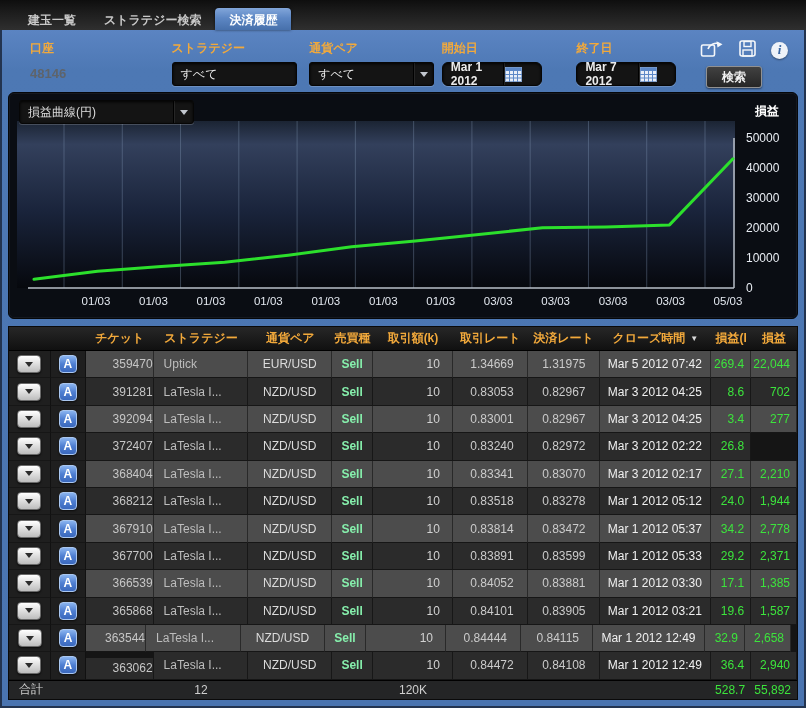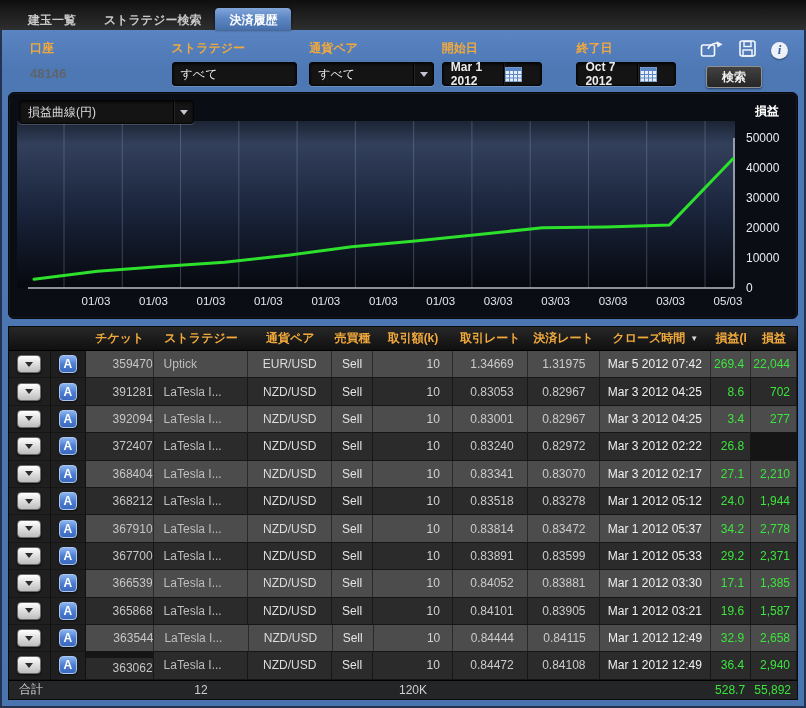--- a/index.html
+++ b/index.html
@@ -20,21 +20,21 @@
   .filters{display:flex;padding:8px 10px 0 30px;height:62px;justify-content:space-between;}
   .fgroup{display:flex;flex-direction:column;}
   .g1{width:142px}.g2{width:138px}.g3{width:133px}.g4{width:135px}.g5{width:124px}
   .flabel{font-size:12px;font-weight:bold;color:#f2a93b;height:14px;margin:2px 0 8px;}
   .fvalue-plain{font-size:13px;color:#5e646b;font-weight:bold;padding-top:4px;}
   .ctl{height:24px;background:#141414;border:1px solid #060606;border-radius:3px;
        box-shadow:inset 0 1px 3px rgba(0,0,0,.9),0 1px 0 rgba(255,255,255,.18);
        display:flex;align-items:center;color:#ececec;font-size:12px;padding-left:8px;}
   .ctl-input{width:125px;}
   .ctl-select{width:125px;justify-content:space-between;padding-right:0;}
-  .ctl-date{width:100px;justify-content:space-between;padding-right:17px;font-weight:bold;}
+  .ctl-date{width:100px;justify-content:space-between;padding-right:17px;font-weight:bold;border-radius:6px;}
   .arrow-zone{width:20px;align-self:stretch;display:flex;align-items:center;justify-content:center;border-left:1px solid #000;box-shadow:inset 1px 0 0 rgba(255,255,255,.08);}
   .tri-down{width:0;height:0;border-left:4px solid transparent;border-right:4px solid transparent;border-top:5px solid #c2c7cf;}
   .cal-zone{width:24px;align-self:stretch;display:flex;align-items:center;justify-content:center;border-left:1px solid #000;box-shadow:inset 1px 0 0 rgba(255,255,255,.08);}
   .right-cluster{margin-left:auto;display:flex;flex-direction:column;align-items:flex-end;padding-right:6px;}
   .icon-row{display:flex;gap:15px;align-items:center;height:20px;margin:2px 2px 6px 0;}
   .info-icon{width:17px;height:17px;border-radius:50%;background:#eef2f8;color:#3a66a2;
              font-family:"Liberation Serif","DejaVu Serif",serif;font-style:italic;font-weight:bold;
              font-size:13px;display:flex;align-items:center;justify-content:center;box-shadow:0 1px 2px rgba(0,0,0,.4);}
   .search-btn{width:56px;height:22px;margin-right:28px;background:linear-gradient(180deg,#414141,#262626);
               border:1px solid #919191;border-radius:3px;color:#f2f2f2;font-size:12px;font-weight:bold;
@@ -56,21 +56,21 @@
   .row-dark  .data-cell{background:#2b2b2b;}
   .btn-cell{background:#1f1f1f;justify-content:center;}
   .expander-btn{width:24px;height:18px;border-radius:4px;background:linear-gradient(180deg,#ffffff,#bdbdbd);
                 border:1px solid #6a6a6a;display:flex;align-items:center;justify-content:center;box-shadow:0 1px 2px rgba(0,0,0,.7);}
   .expander-tri{width:0;height:0;border-left:4px solid transparent;border-right:4px solid transparent;border-top:5px solid #2c2c2c;}
   .a-badge{width:18px;height:18px;border-radius:4px;background:linear-gradient(180deg,#8ab4f0 0%,#4f7fd2 50%,#3a68bd 100%);
            border:1px solid #aac7f0;color:#fff;font-size:12px;font-weight:bold;display:flex;align-items:center;justify-content:center;box-shadow:0 1px 2px rgba(0,0,0,.6);}
   .c-ticket{color:#c6c6c6;justify-content:flex-end;padding-right:0;}
   .c-strategy{color:#bdbdbd;padding-left:10px;}
   .c-pair{color:#dcdcdc;justify-content:center;}
-  .c-side{color:#e5e5e5;justify-content:center;}
+  .c-side{color:#86efac;justify-content:center;font-weight:bold;}
   .c-amount{color:#d2d2d2;justify-content:flex-end;padding-right:12px;}
   .c-open,.c-close{color:#cbcbcb;justify-content:flex-end;padding-right:13px;}
   .c-time{color:#f0f0f0;justify-content:center;}
   .c-pips,.c-pl{color:#3ce43c;justify-content:flex-end;padding-right:6px;}
   .tfoot{display:flex;height:19px;background:#242526;border-top:1px solid #000;align-items:center;}
   .fcell{display:flex;align-items:center;font-size:12px;color:#cfcfcf;height:100%;}
   .f-left{padding-left:10px;}
   .f-center{justify-content:center;}
   .f-green{color:#3ce43c;justify-content:flex-end;padding-right:6px;}
 </style>
@@ -116,21 +116,21 @@
               <rect x="0.5" y="0.5" width="16" height="14" fill="#e8eef8" stroke="#8aa7cf"></rect>
               <rect x="0.5" y="0.5" width="16" height="3.5" fill="#5b87c7"></rect>
               <path d="M0 7.5h17 M0 11h17 M4.5 4v11 M8.5 4v11 M12.5 4v11" stroke="#5b87c7" stroke-width="1" fill="none"></path>
             </svg>
           </span>
         </div>
       </div>
       <div class="fgroup g5">
         <div class="flabel">終了日</div>
         <div class="ctl ctl-date">
-          <span>Oct 7 2012</span>
+          <span>Mar 7 2012</span>
           <span class="cal-zone">
             <svg width="17" height="15" viewBox="0 0 17 15">
               <rect x="0.5" y="0.5" width="16" height="14" fill="#e8eef8" stroke="#8aa7cf"></rect>
               <rect x="0.5" y="0.5" width="16" height="3.5" fill="#5b87c7"></rect>
               <path d="M0 7.5h17 M0 11h17 M4.5 4v11 M8.5 4v11 M12.5 4v11" stroke="#5b87c7" stroke-width="1" fill="none"></path>
             </svg>
           </span>
         </div>
       </div>
       <div class="right-cluster">
@@ -429,21 +429,21 @@
           </div>
           <div class="trow row-light">
             <div class="cell btn-cell" style="width: 42px;">
               <div class="expander-btn">
                 <span class="expander-tri"></span>
               </div>
             </div>
             <div class="cell btn-cell" style="width: 35px;">
               <div class="a-badge">A</div>
             </div>
-            <div class="cell c-ticket data-cell" style="width: 69px;">363544</div>
+            <div class="cell c-ticket data-cell" style="width: 60px;">363544</div>
             <div class="cell c-strategy data-cell" style="width: 95px;">LaTesla I...</div>
             <div class="cell c-pair data-cell" style="width: 84px;">NZD/USD</div>
             <div class="cell c-side data-cell" style="width: 41px;">Sell</div>
             <div class="cell c-amount data-cell" style="width: 80px;">10</div>
             <div class="cell c-open data-cell" style="width: 75px;">0.84444</div>
             <div class="cell c-close data-cell" style="width: 72px;">0.84115</div>
             <div class="cell c-time data-cell" style="width: 112px;">Mar 1 2012 12:49</div>
             <div class="cell c-pips data-cell" style="width: 40px;">32.9</div>
             <div class="cell c-pl data-cell" style="width: 46px;">2,658</div>
           </div>

